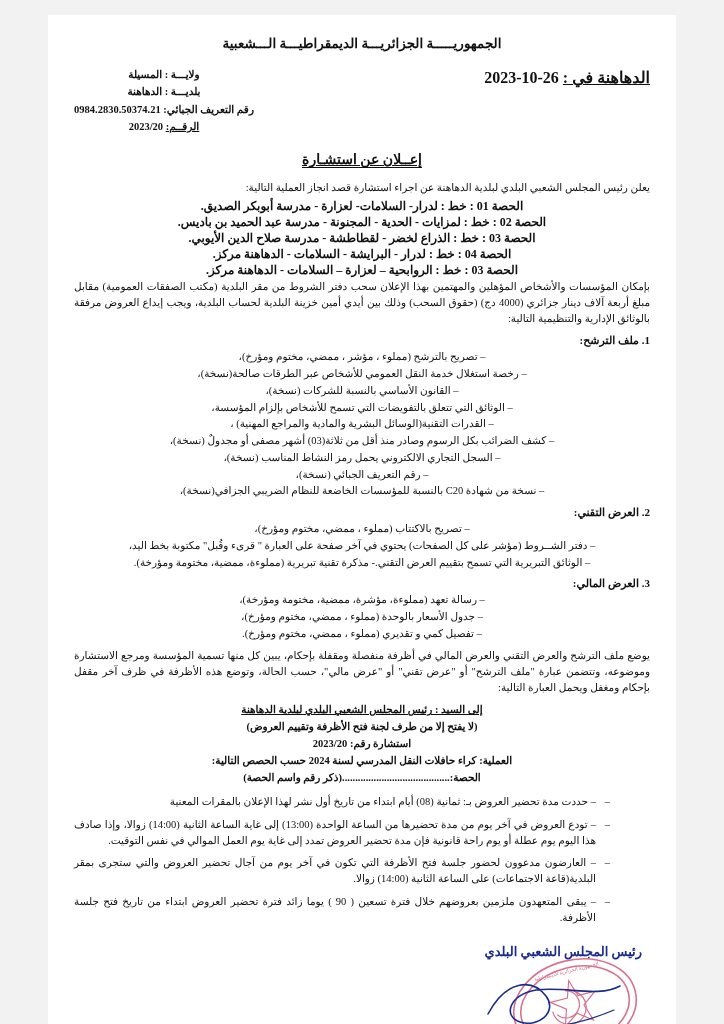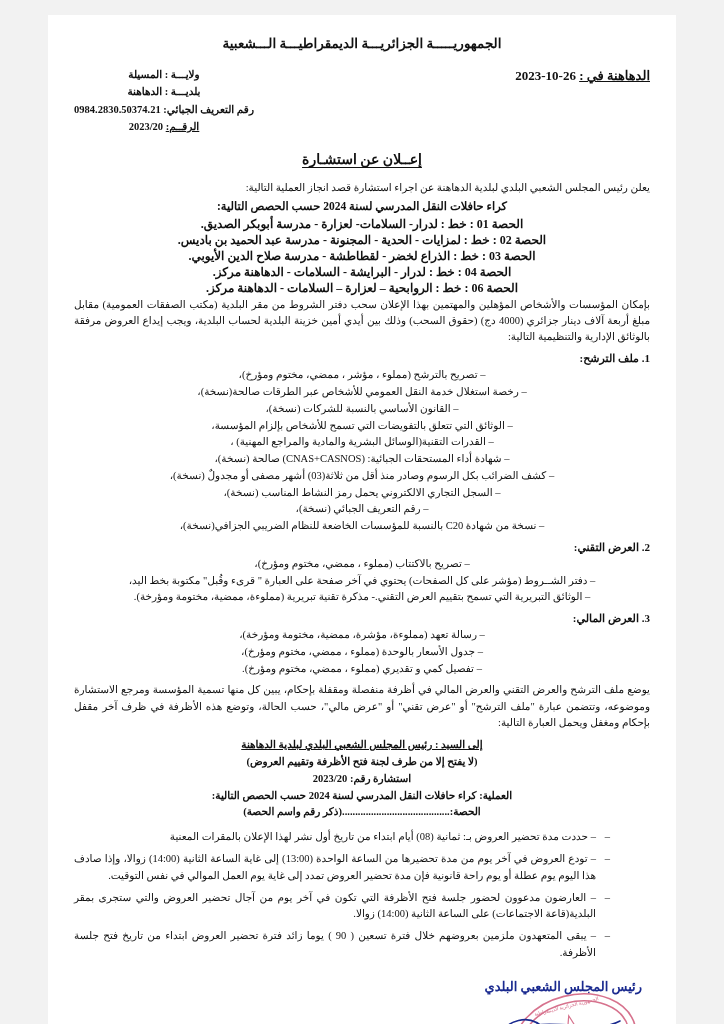--- a/index.html
+++ b/index.html
@@ -38,33 +38,34 @@
     align-items: flex-start;
   }
   .head-right {
     text-align: center;
     line-height: 1.65;
     font-size: 10.5px;
     font-weight: bold;
   }
   .head-left {
     text-align: left;
-    font-size: 13px;
+    font-size: 16px;
     font-weight: bold;
     padding-top: 2px;
   }
   .head-left .u { text-decoration: underline; }
   .num-line { direction: ltr; display: inline-block; }
 
   .announce {
     text-align: center;
     font-size: 14px;
     font-weight: bold;
     margin: 16px 0 12px 0;
     letter-spacing: 1px;
+    text-decoration: underline;
   }
   .announce .u { text-decoration: underline; text-underline-offset: 3px; }
 
   p.body {
     margin: 0 0 2px 0;
     line-height: 1.55;
     text-align: justify;
     text-align-last: right;
   }
   .intro { margin-bottom: 4px; }
@@ -181,41 +182,39 @@
       <span class="num-line">2023-10-26</span>
     </div>
   </div>
 
   <div class="announce">
     <span class="u">إعــلان عن استشـارة</span>
   </div>
 
   <p class="body intro">يعلن رئيس المجلس الشعبي البلدي لبلدية الدهاهنة عن اجراء استشارة قصد انجاز العملية التالية:</p>
 
-  <div class="lots-title">كراء حافلات النقل المدرسي لسنة 2024 حسب الحصص التالية:</div>
 
   <div>
     <div class="lot">الحصة 01 : خط : لدرار- السلامات- لعزارة - مدرسة أبوبكر الصديق.</div>
     <div class="lot">الحصة 02 : خط : لمزايات - الحدية - المجنونة - مدرسة عبد الحميد بن باديس.</div>
     <div class="lot">الحصة 03 : خط : الذراع لخضر - لقطاطشة - مدرسة صلاح الدين الأيوبي.</div>
     <div class="lot">الحصة 04 : خط : لدرار - البرايشة - السلامات - الدهاهنة مركز.</div>
-    <div class="lot">الحصة 06 : خط : الروابحية – لعزارة – السلامات - الدهاهنة مركز.</div>
+    <div class="lot">الحصة 03 : خط : الروابحية – لعزارة – السلامات - الدهاهنة مركز.</div>
   </div>
 
   <p class="body para-block">بإمكان المؤسسات والأشخاص المؤهلين والمهتمين بهذا الإعلان سحب دفتر الشروط من مقر البلدية (مكتب الصفقات العمومية) مقابل مبلغ أربعة آلاف دينار جزائري (4000 دج) (حقوق السحب) وذلك بين أيدي أمين خزينة البلدية لحساب البلدية، ويجب إيداع العروض مرفقة بالوثائق الإدارية والتنظيمية التالية:</p>
 
   <div>
     <div class="sec-title">1. ملف الترشح:</div>
     <ul class="dashlist">
       <li>– تصريح بالترشح (مملوء ، مؤشر ، ممضي، مختوم ومؤرخ)،</li>
       <li>– رخصة استغلال خدمة النقل العمومي للأشخاص عبر الطرقات صالحة(نسخة)،</li>
       <li>– القانون الأساسي بالنسبة للشركات (نسخة)،</li>
       <li>– الوثائق التي تتعلق بالتفويضات التي تسمح للأشخاص بإلزام المؤسسة،</li>
       <li>– القدرات التقنية(الوسائل البشرية والمادية والمراجع المهنية) ،</li>
-      <li>– شهادة أداء المستحقات الجبائية: (CNAS+CASNOS) صالحة (نسخة)،</li>
       <li>– كشف الضرائب بكل الرسوم وصادر منذ أقل من ثلاثة(03) أشهر مصفى أو مجدولٌ (نسخة)،</li>
       <li>– السجل التجاري الالكتروني يحمل رمز النشاط المناسب (نسخة)،</li>
       <li>– رقم التعريف الجبائي (نسخة)،</li>
       <li>– نسخة من شهادة C20 بالنسبة للمؤسسات الخاضعة للنظام الضريبي الجزافي(نسخة)،</li>
     </ul>
   </div>
 
   <div>
     <div class="sec-title">2. العرض التقني:</div>
     <ul class="dashlist">

